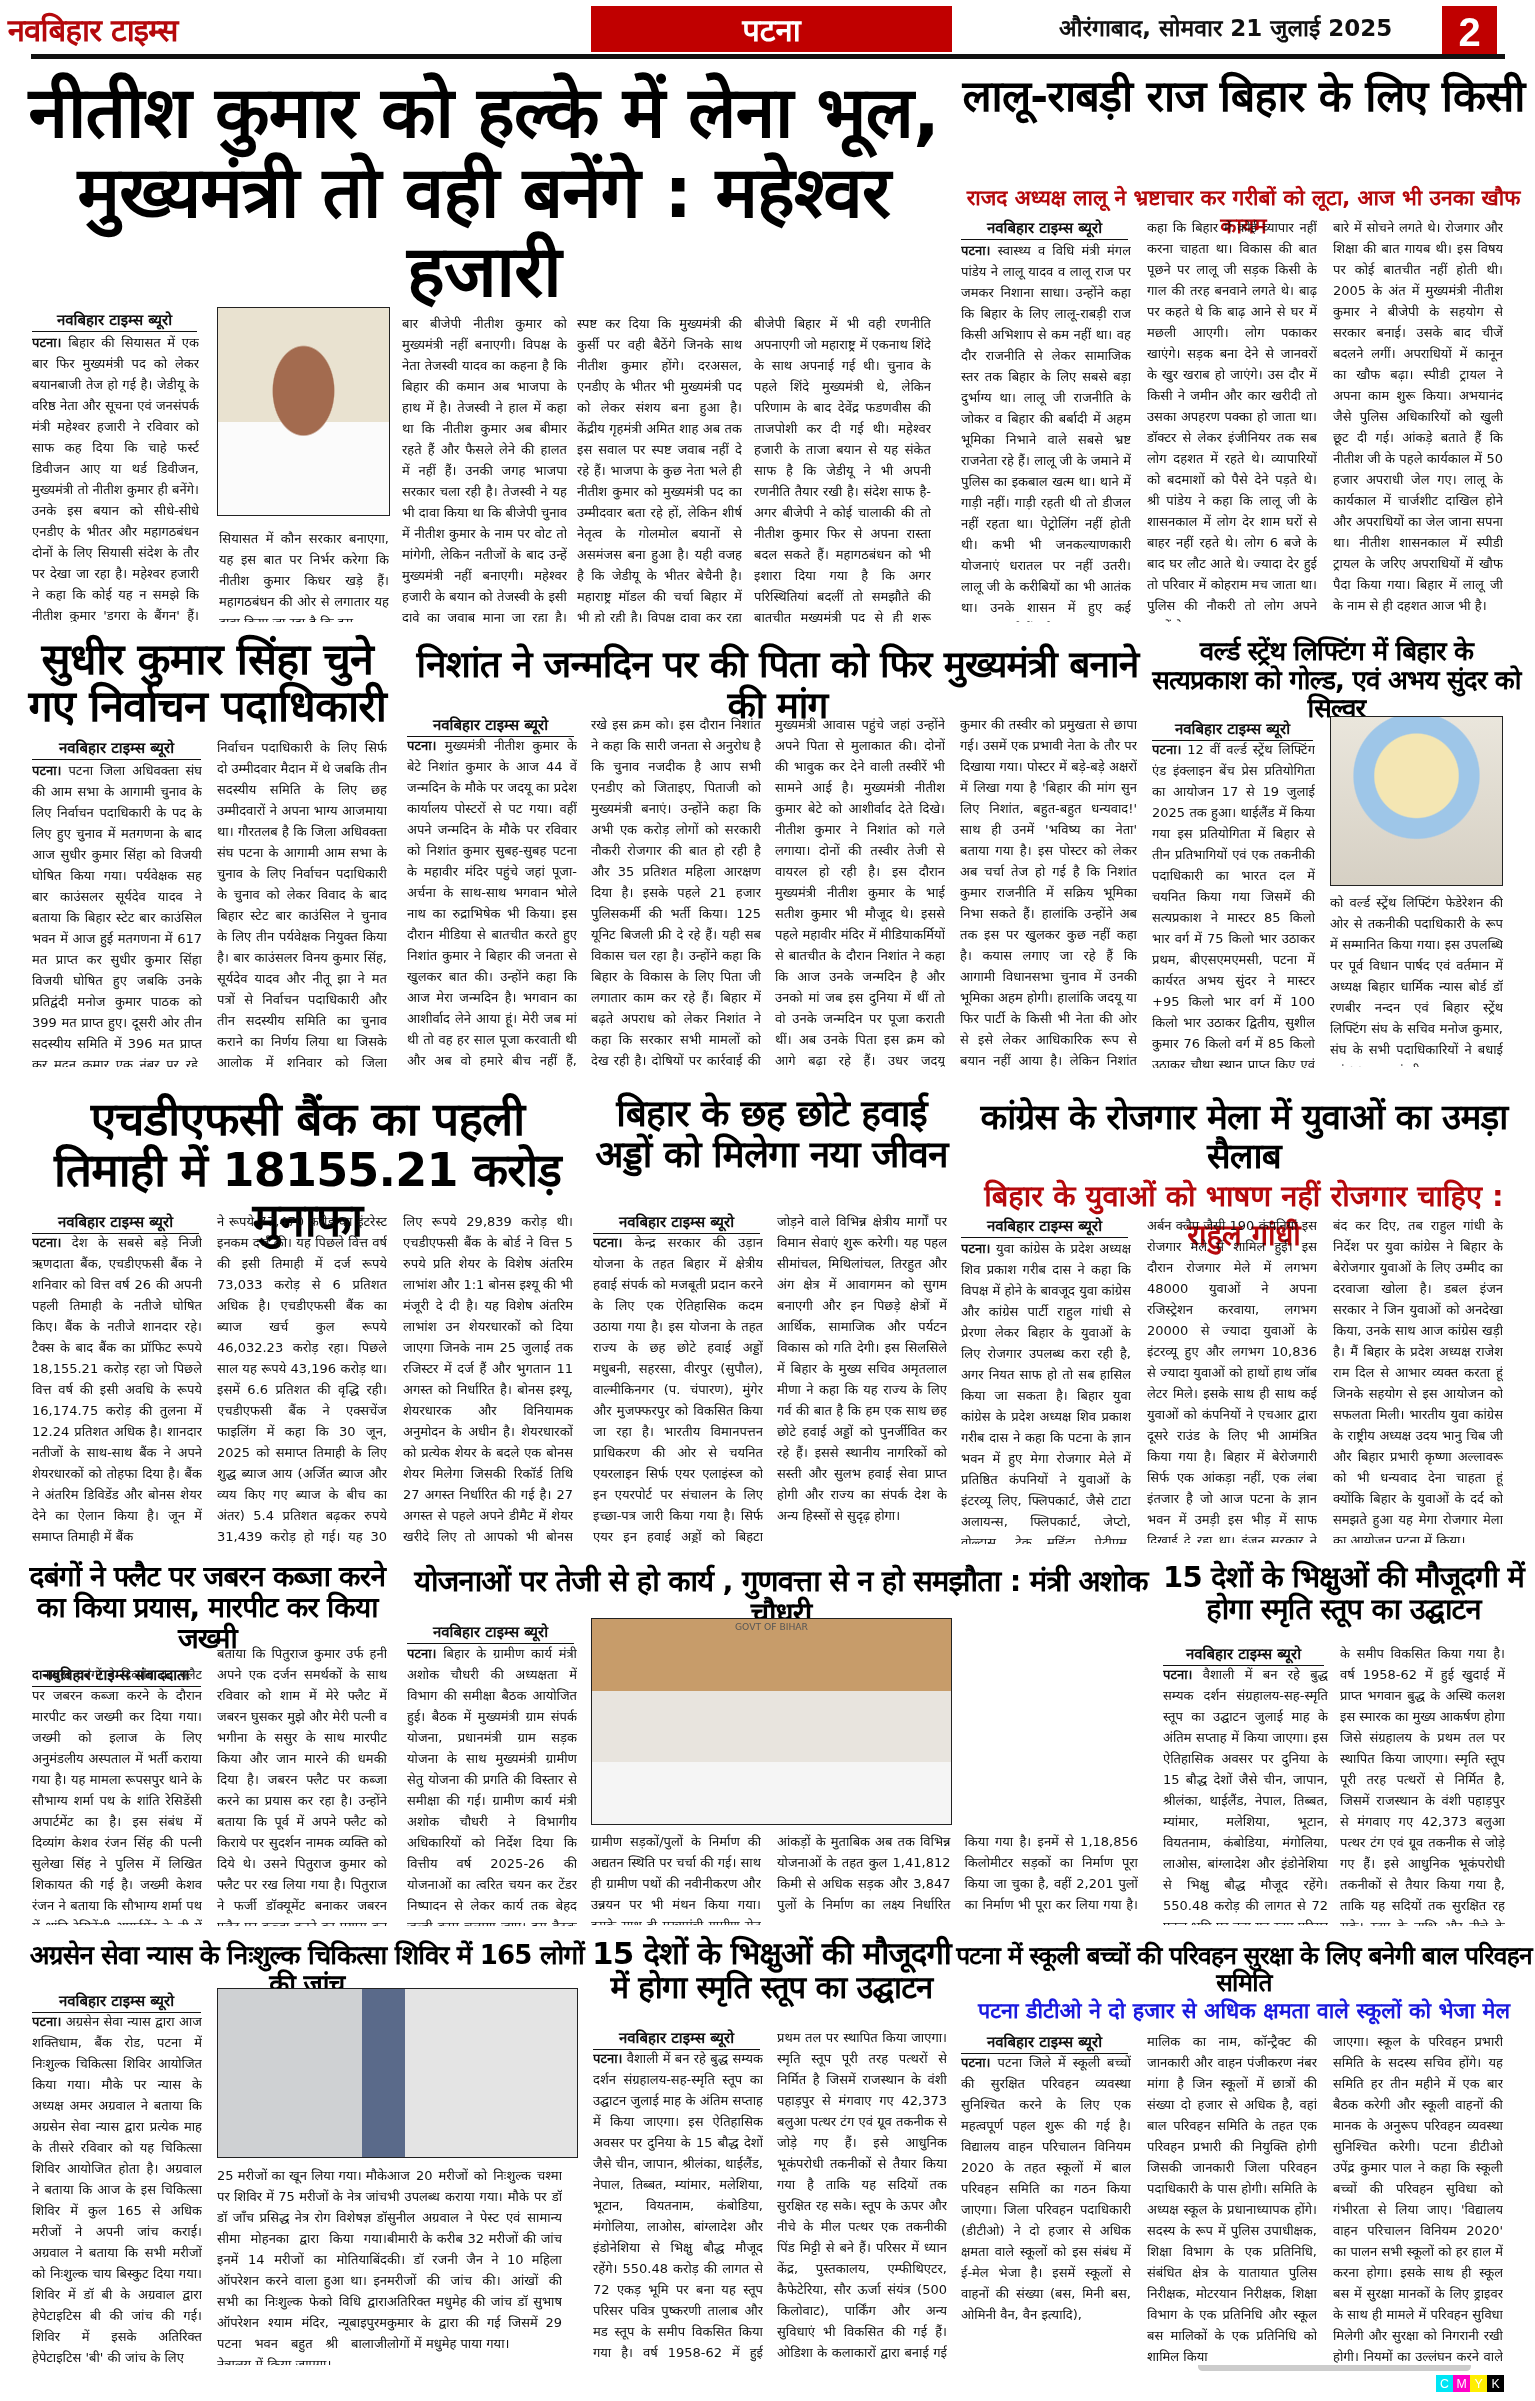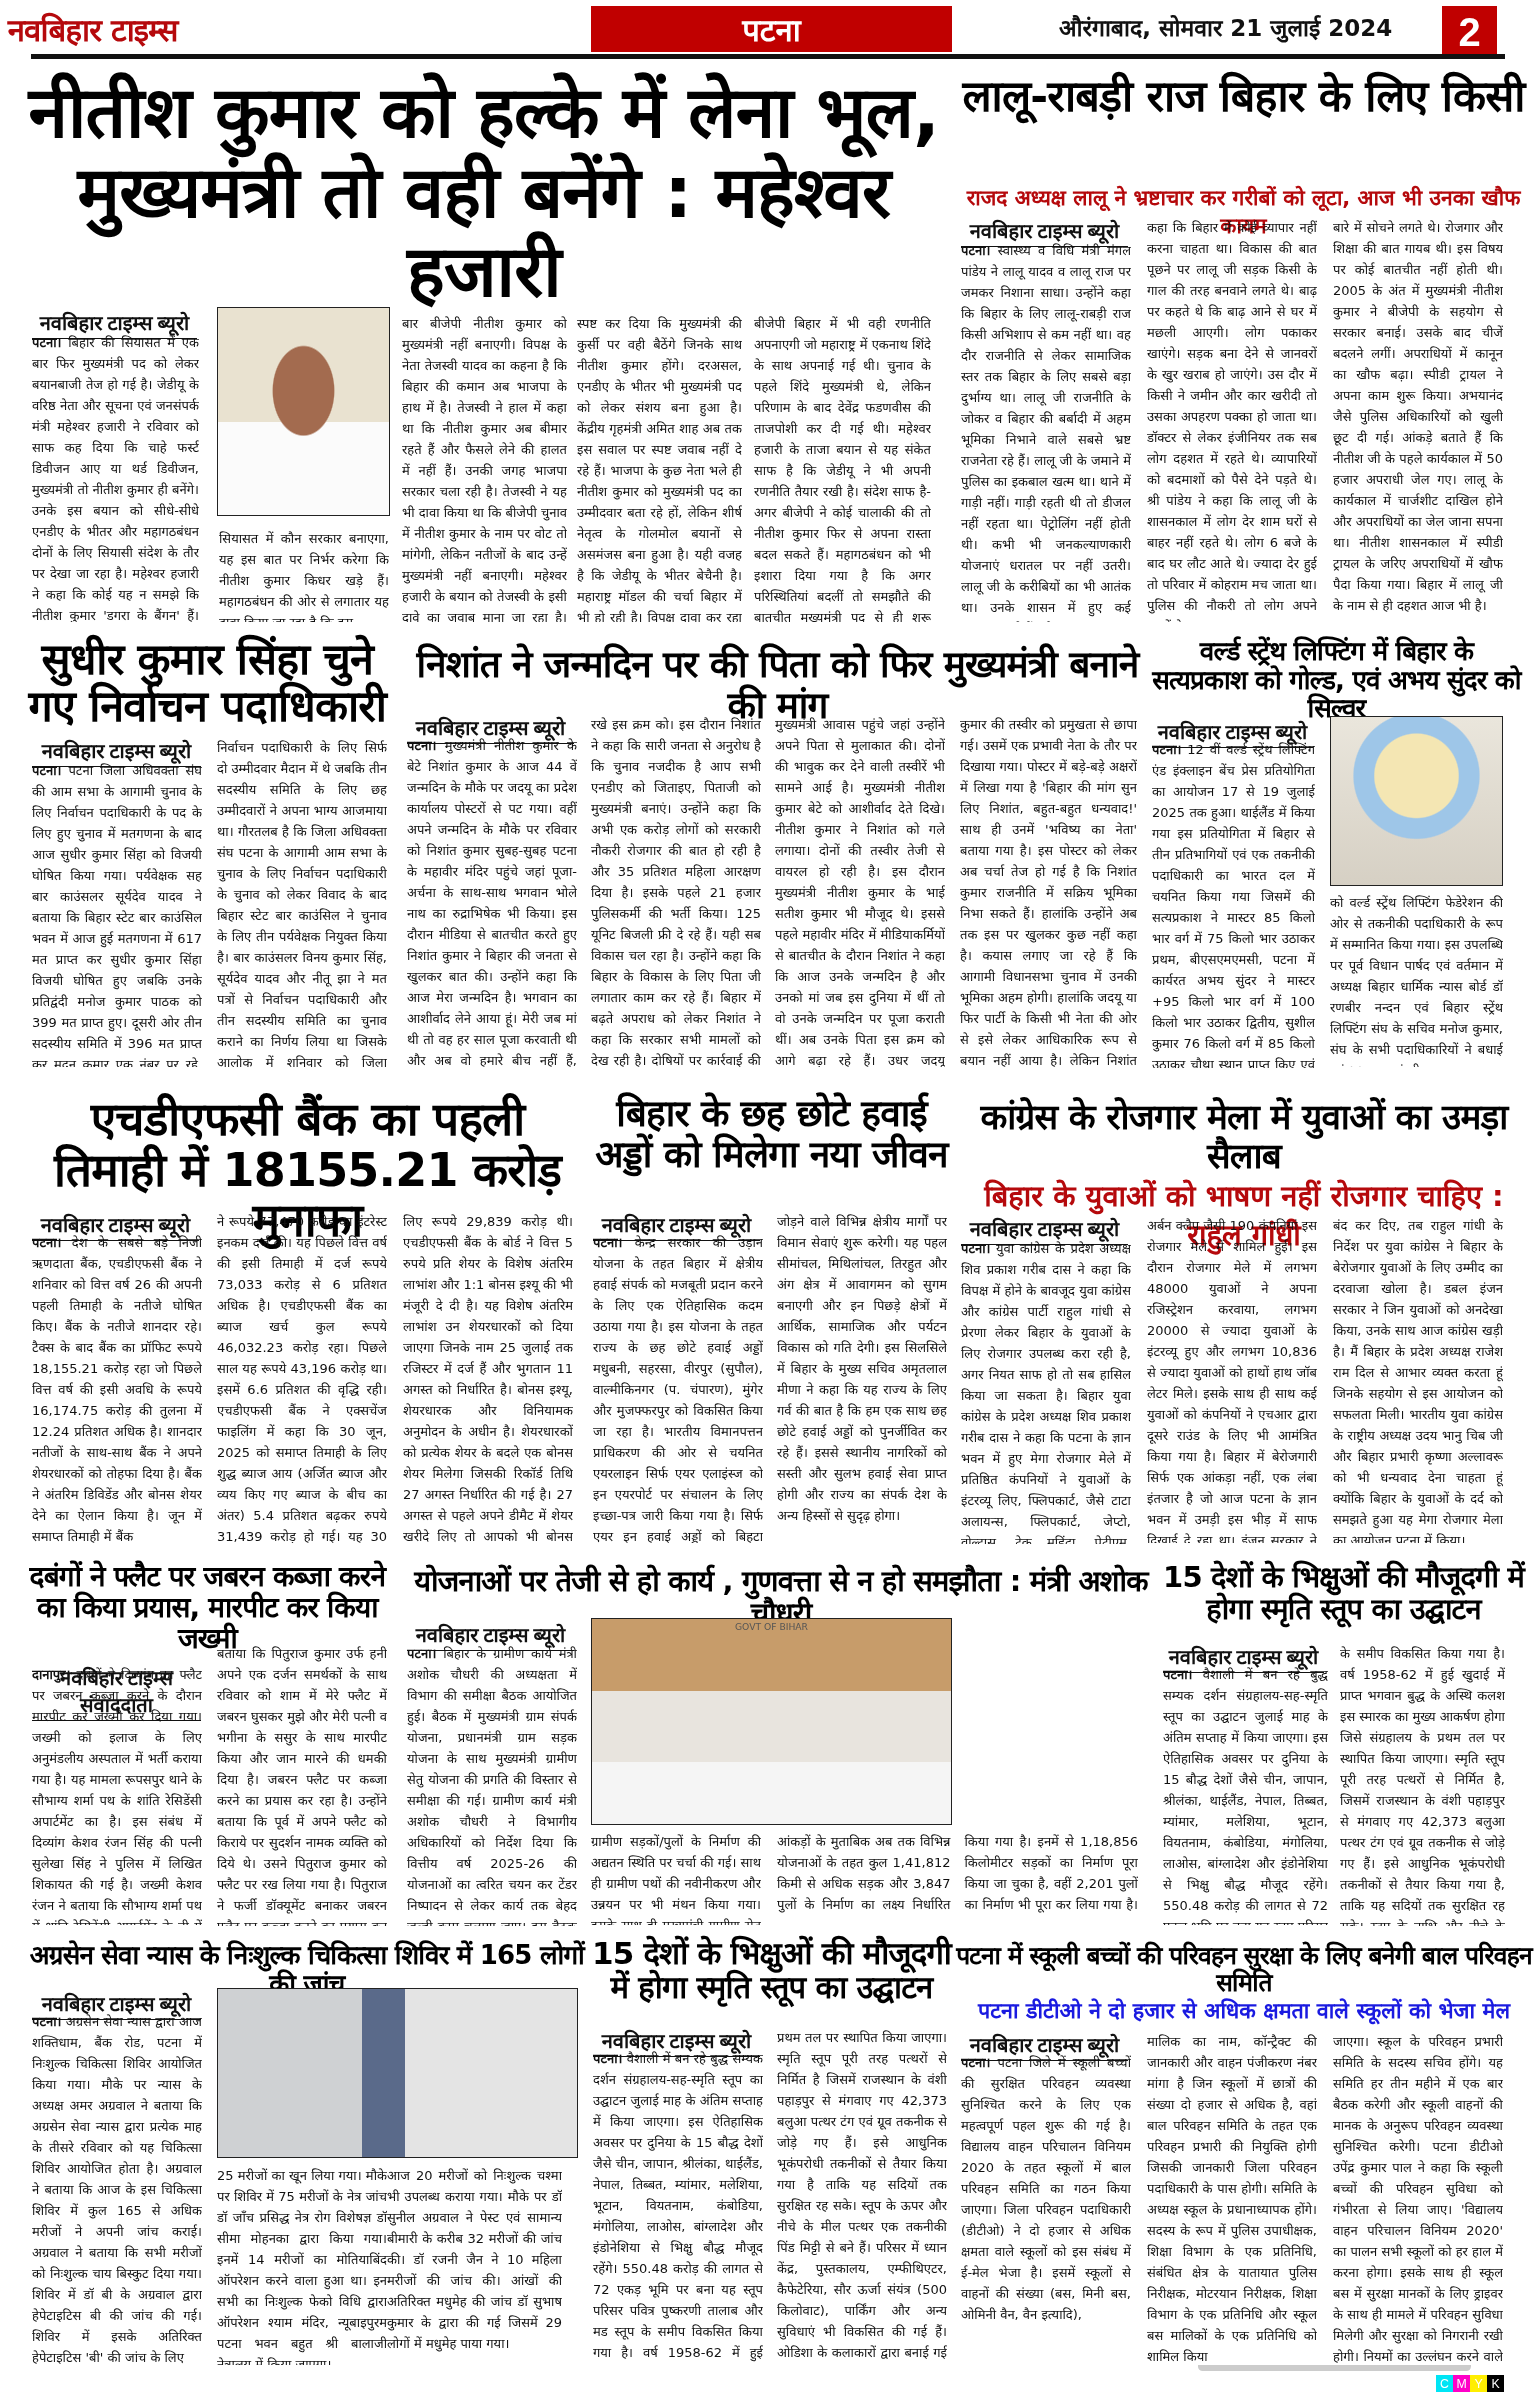--- a/index.html
+++ b/index.html
@@ -11,39 +11,39 @@
   .dateline { left: 1059px; top: 10.7px; font-size: 23px; font-weight: bold; color: #111; }
   .page-num { left: 1442px; top: 6.1px; width: 55px; height: 52px; background: #c00; color: #fff; font-size: 40px; font-weight: bold; display: flex; align-items: center; justify-content: center; font-family: "Liberation Sans", sans-serif; }
   .rule { left: 31px; top: 54px; width: 1474px; height: 4.6px; background: #111; }
   .headline { font-weight: bold; color: #000; line-height: 1.1; text-align: center; letter-spacing: -0.8px; }
   .h-xl { font-size: 71px; line-height: 1.12; }
   .h-lg { font-size: 43px; }
   .h-md { font-size: 37px; }
   .h-sm { font-size: 32px; }
   .sub-red { color: #b5090c; font-weight: bold; font-size: 21px; text-align: center; }
   .sub-blue { color: #1a1ae0; font-weight: bold; font-size: 24.6px; text-align: center; }
-  .byline { font-weight: bold; font-size: 20px; text-align: center; border-bottom: 1.5px solid #111; padding-bottom: 1.5px; font-family: Liberation Serif, serif; }
+  .byline { font-weight: bold; font-size: 15px; text-align: center; border-bottom: 1.5px solid #111; padding-bottom: 1.5px; }
   .body { font-size: 13px; line-height: 21px; text-align: justify; color: #111; overflow: hidden; font-family: "DejaVu Sans", sans-serif; }
   .body b { font-weight: bold; }
   .photo { border: 1.5px solid #222; background: linear-gradient(135deg,#d8c9a8,#b49a7a 40%,#f2efe8 60%,#9a8c7c); overflow: hidden; }
   .photo.face { background: radial-gradient(ellipse at 50% 40%, #a36b4f 0 25%, transparent 26%), linear-gradient(180deg,#e9e2d0 0 55%, #fbfbfb 55%); }
   .photo.meeting { background: linear-gradient(180deg,#c79c6a 0 35%, #e8e4de 35% 70%, #f5f5f5 70%); }
   .photo.medal { background: radial-gradient(circle at 50% 35%, #f4e6b3 0 30%, #9ec6e8 31% 45%, transparent 46%), linear-gradient(180deg,#eae6dc, #d6d0c4); }
   .photo.clinic { background: linear-gradient(90deg,#cfd1d3 0 40%, #5a6a8a 40% 52%, #e4e4e4 52%); }
   .photo-caption { font-size: 9.2px; color: #555; padding: 2px; }
   .cmyk { display: flex; position: absolute; left: 1436px; top: 2375px; }
   .cmyk span { width: 17px; height: 17px; display: flex; align-items: center; justify-content: center; color: #fff; font-size: 12.3px; font-family: "Liberation Sans", sans-serif; }
   .regbar { position: absolute; left: 1198px; top: 2365px; width: 273px; height: 6.1px; background: #ccc; border-radius: 0 0 4.6px 4.6px; }
 </style>
 </head>
 <body>
 
 <div class="abs masthead-name">नवबिहार टाइम्स</div>
 <div class="abs section-tab" style="background: rgb(192, 0, 0);">पटना</div>
-<div class="abs dateline">औरंगाबाद, सोमवार 21 जुलाई 2024</div>
+<div class="abs dateline">औरंगाबाद, सोमवार 21 जुलाई 2025</div>
 <div class="abs page-num" style="background: rgb(192, 0, 0);">2</div>
 <div class="abs rule"></div>
 
 <div class="abs headline h-xl" style="left:15.4px;top:73px;width:937px;">
   <div>नीतीश कुमार को हल्के में लेना भूल,</div>
   <div>मुख्यमंत्री तो वही बनेंगे : महेश्वर हजारी</div>
 </div>
 <div class="abs byline" style="left:32px;top:309px;width:165px;">नवबिहार टाइम्स ब्यूरो</div>
 <div class="abs body" style="left:32px;top:332px;width:167px;height:290px;"><b>पटना।</b> <span>बिहार की सियासत में एक बार फिर मुख्यमंत्री पद को लेकर बयानबाजी तेज हो गई है। जेडीयू के वरिष्ठ नेता और सूचना एवं जनसंपर्क मंत्री महेश्वर हजारी ने रविवार को साफ कह दिया कि चाहे फर्स्ट डिवीजन आए या थर्ड डिवीजन, मुख्यमंत्री तो नीतीश कुमार ही बनेंगे। उनके इस बयान को सीधे-सीधे एनडीए के भीतर और महागठबंधन दोनों के लिए सियासी संदेश के तौर पर देखा जा रहा है। महेश्वर हजारी ने कहा कि कोई यह न समझे कि नीतीश कुमार 'डगरा के बैंगन' हैं। बिहार की</span></div>
 <div class="abs photo face" style="left:217px;top:307px;width:173px;height:209px;"></div>

